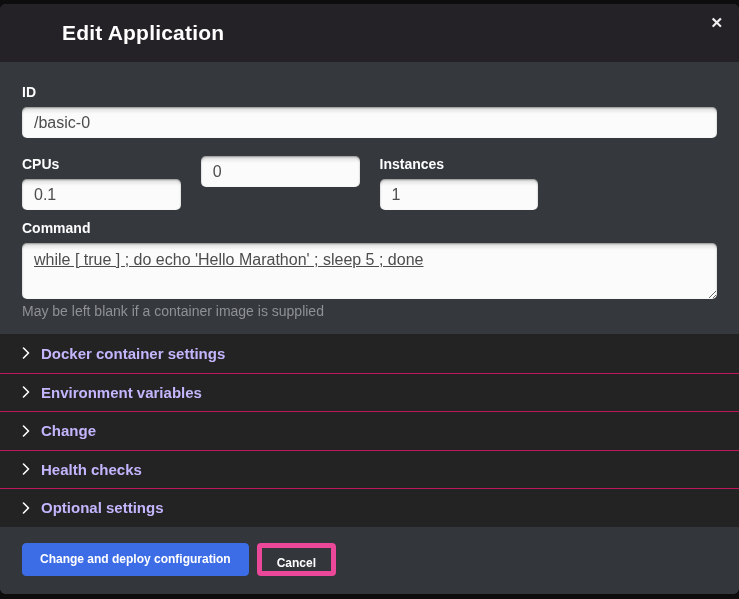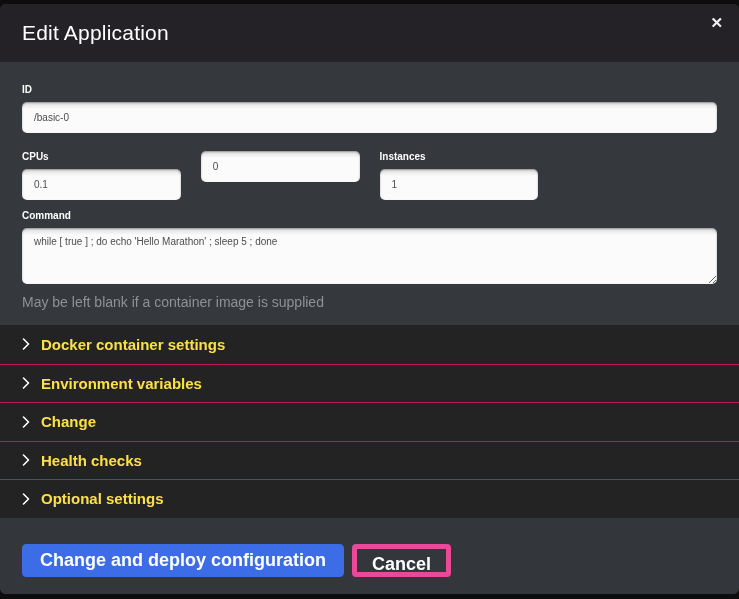--- a/index.html
+++ b/index.html
@@ -29,22 +29,23 @@
     flex: 0 0 58px;
     background: #242226;
     display: flex;
     align-items: center;
     padding: 0 22px;
     position: relative;
   }
   .modal-title {
     color: #ffffff;
     font-size: 21px;
-    font-weight: 400;
+    font-weight: 700;
     letter-spacing: 0.2px;
+    margin-left: 40px;
   }
   .close-btn {
     position: absolute;
     top: 11px;
     right: 16px;
     color: #f2f2f2;
     font-size: 15px;
     font-weight: 700;
     line-height: 1;
     cursor: pointer;
@@ -53,71 +54,72 @@
     font-family: "Liberation Sans", sans-serif;
   }
   
   .modal-body {
     background: #35383d;
     padding: 22px 22px 15px 22px;
   }
   .field-label {
     display: block;
     color: #fdfdfd;
-    font-size: 10px;
+    font-size: 14px;
     font-weight: 700;
     margin-bottom: 7px;
   }
   .text-input, .text-area {
     width: 100%;
     border: none;
     border-radius: 5px;
     background: linear-gradient(#dcdcdc, #fbfbfb 7px);
     box-shadow: inset 0 1px 2px rgba(0,0,0,0.35);
     font-family: "Liberation Sans", sans-serif;
-    font-size: 10px;
+    font-size: 16px;
     color: #4d4d4d;
     padding: 0 12px;
     outline: none;
   }
   .text-input { height: 31px; }
   .text-area {
     height: 56px;
     padding: 7px 12px;
     resize: vertical;
     line-height: 1.3;
     overflow: hidden;
+    text-decoration: underline;
   }
   .field-block { margin-bottom: 18px; }
   .grid-4 {
     display: grid;
     grid-template-columns: repeat(4, 1fr);
     gap: 20px;
     margin-bottom: 10px;
   }
   .help-text {
-    margin-top: 6px;
+    margin-top: 0;
     color: #8f9194;
     font-size: 14px;
   }
   
   .sections {
     background: #232324;
   }
   .section-row {
     height: 38.5px;
     display: flex;
     align-items: center;
     gap: 11px;
     padding: 0 22px;
     cursor: pointer;
   }
   .section-row + .section-row { border-top: 1px solid #be185d; }
   .section-title {
-    color: #fde047;
+    color: #c4b5fd;
     font-size: 15px;
     font-weight: 600;
   }
   .chevron {
     display: inline-flex;
     width: 8px;
     flex: 0 0 8px;
   }
   
   .modal-footer {
@@ -125,25 +127,24 @@
     background: #33363b;
     padding: 16px 22px;
     display: flex;
     align-items: flex-start;
     gap: 8px;
   }
   .btn {
     height: 33px;
     border-radius: 4px;
     font-family: "Liberation Sans", sans-serif;
-    font-size: 18px;
+    font-size: 12px;
     font-weight: 700;
     cursor: pointer;
     line-height: 31px;
-    margin-top: 10px;
   }
   .btn-primary {
     background: #3c6de6;
     border: 1px solid #3c6de6;
     color: #ffffff;
     padding: 0 17px;
   }
   .btn-cancel {
     background: transparent;
     border: 5px solid #ec4899;

